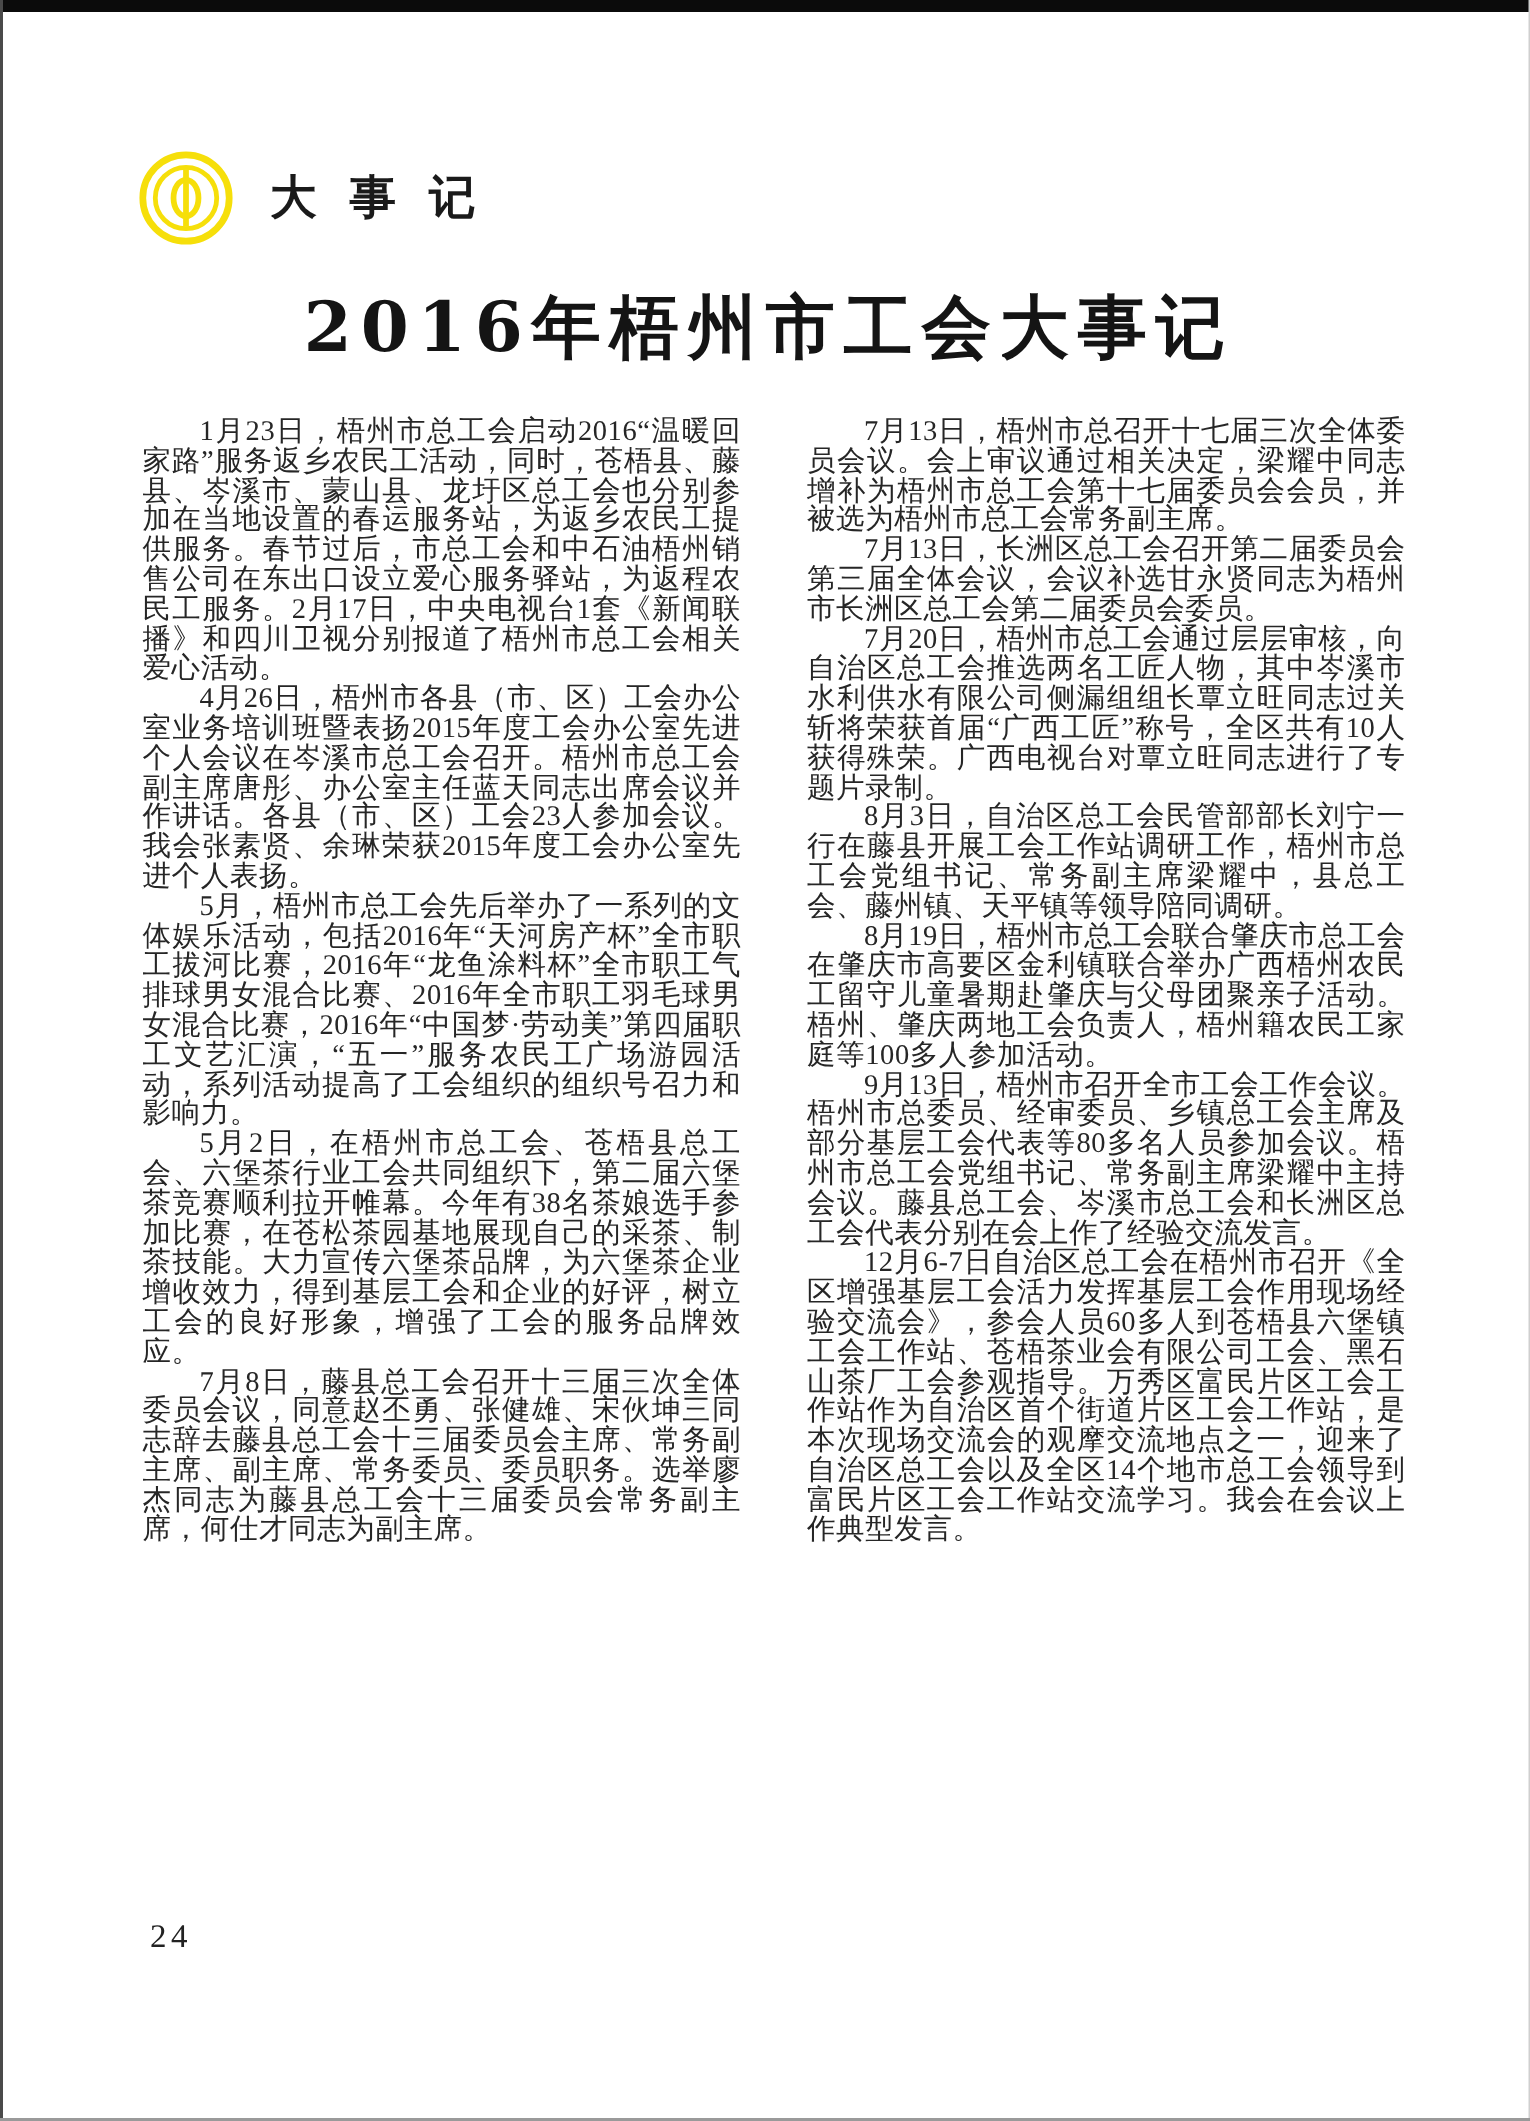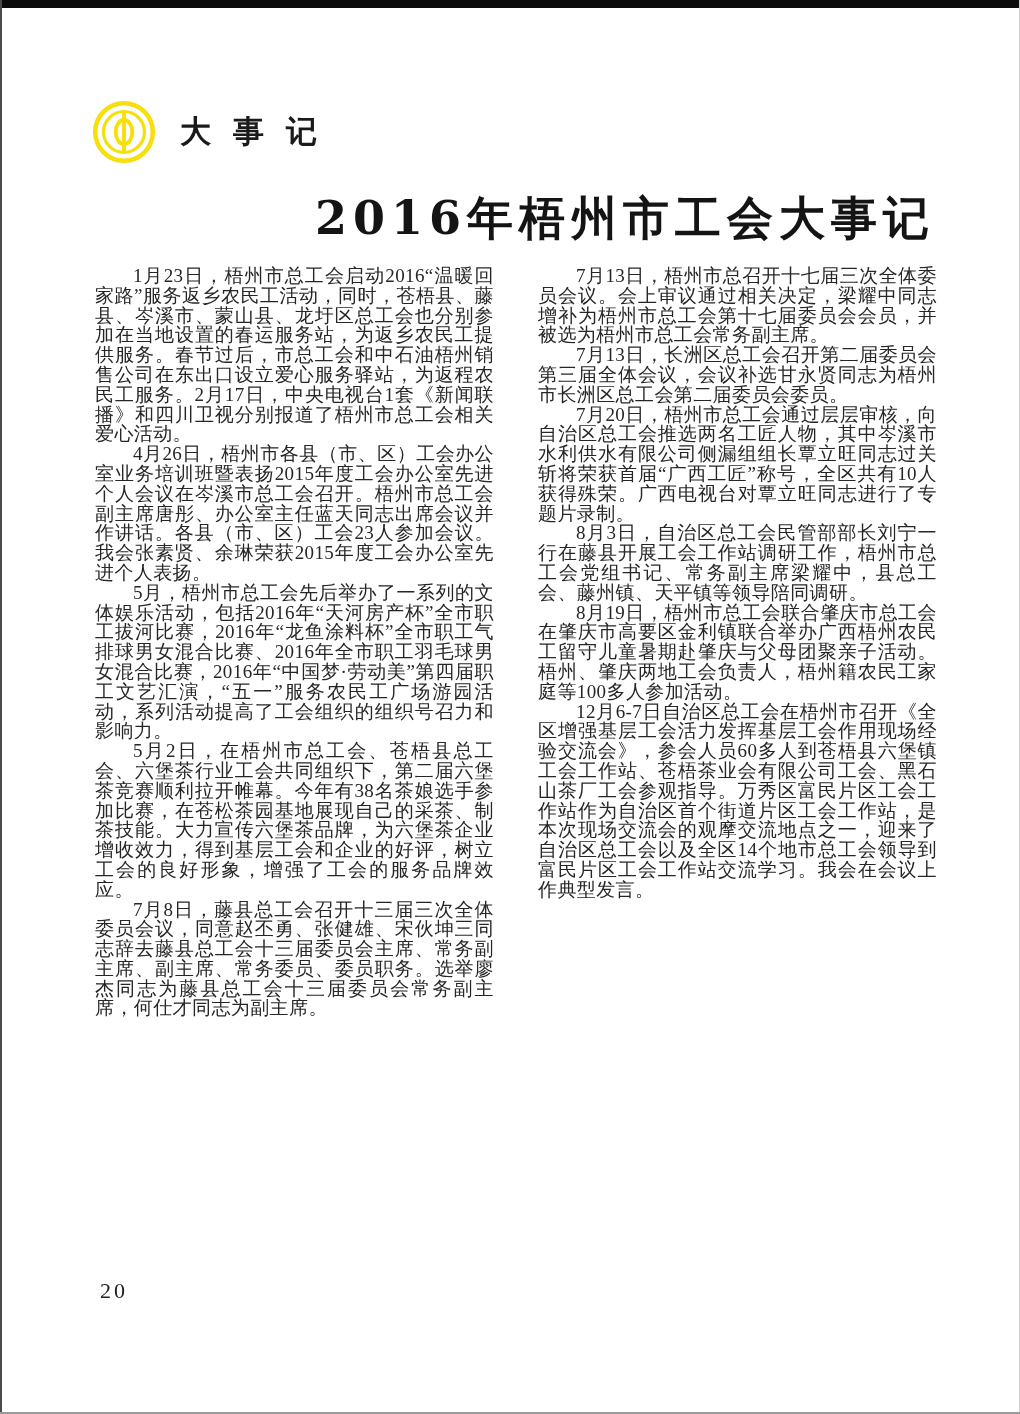--- a/index.html
+++ b/index.html
@@ -15,26 +15,26 @@
 
   .header{position:absolute;top:100px;left:92px;display:flex;align-items:center;gap:24px;text-align:center;}
   .logo{width:64px;height:64px;}
   .logo svg{width:64px;height:64px;display:block;}
   .header-label{
     font-size:31px;font-weight:bold;color:#1a1a1a;letter-spacing:22px;
     font-family:"Liberation Serif","DejaVu Serif",serif;white-space:nowrap;
   }
 
   .title{
-    position:absolute;top:188px;left:90px;width:845px;text-align:right;
+    position:absolute;top:188px;left:90px;width:845px;text-align:center;
     font-size:46px;font-weight:bold;color:#141414;letter-spacing:6px;
     font-family:"DejaVu Serif","Liberation Serif",serif;white-space:nowrap;
   }
 
-  .columns{position:absolute;top:266px;left:95px;width:842px;display:flex;gap:44px;justify-content:center;}
+  .columns{position:absolute;top:278px;left:95px;width:842px;display:flex;gap:44px;justify-content:center;}
   .col{
     width:407px;font-size:19px;line-height:19.8px;color:#262626;
     text-align:justify;letter-spacing:0.4px;
   }
   .para{margin:0;text-indent:2em;}
 
   .page-number{
     position:absolute;left:100px;top:1278px;font-size:22px;color:#222;
     letter-spacing:3px;font-family:"Liberation Serif",serif;
   }
@@ -68,17 +68,18 @@
     <p class="para">5月，梧州市总工会先后举办了一系列的文体娱乐活动，包括2016年“天河房产杯”全市职工拔河比赛，2016年“龙鱼涂料杯”全市职工气排球男女混合比赛、2016年全市职工羽毛球男女混合比赛，2016年“中国梦·劳动美”第四届职工文艺汇演，“五一”服务农民工广场游园活动，系列活动提高了工会组织的组织号召力和影响力。</p>
     <p class="para">5月2日，在梧州市总工会、苍梧县总工会、六堡茶行业工会共同组织下，第二届六堡茶竞赛顺利拉开帷幕。今年有38名茶娘选手参加比赛，在苍松茶园基地展现自己的采茶、制茶技能。大力宣传六堡茶品牌，为六堡茶企业增收效力，得到基层工会和企业的好评，树立工会的良好形象，增强了工会的服务品牌效应。</p>
     <p class="para">7月8日，藤县总工会召开十三届三次全体委员会议，同意赵丕勇、张健雄、宋伙坤三同志辞去藤县总工会十三届委员会主席、常务副主席、副主席、常务委员、委员职务。选举廖杰同志为藤县总工会十三届委员会常务副主席，何仕才同志为副主席。</p>
   </div>
   <div class="col">
     <p class="para">7月13日，梧州市总召开十七届三次全体委员会议。会上审议通过相关决定，梁耀中同志增补为梧州市总工会第十七届委员会会员，并被选为梧州市总工会常务副主席。</p>
     <p class="para">7月13日，长洲区总工会召开第二届委员会第三届全体会议，会议补选甘永贤同志为梧州市长洲区总工会第二届委员会委员。</p>
     <p class="para">7月20日，梧州市总工会通过层层审核，向自治区总工会推选两名工匠人物，其中岑溪市水利供水有限公司侧漏组组长覃立旺同志过关斩将荣获首届“广西工匠”称号，全区共有10人获得殊荣。广西电视台对覃立旺同志进行了专题片录制。</p>
     <p class="para">8月3日，自治区总工会民管部部长刘宁一行在藤县开展工会工作站调研工作，梧州市总工会党组书记、常务副主席梁耀中，县总工会、藤州镇、天平镇等领导陪同调研。</p>
     <p class="para">8月19日，梧州市总工会联合肇庆市总工会在肇庆市高要区金利镇联合举办广西梧州农民工留守儿童暑期赴肇庆与父母团聚亲子活动。梧州、肇庆两地工会负责人，梧州籍农民工家庭等100多人参加活动。</p>
+    <p class="para">9月13日，梧州市召开全市工会工作会议。梧州市总委员、经审委员、乡镇总工会主席及部分基层工会代表等80多名人员参加会议。梧州市总工会党组书记、常务副主席梁耀中主持会议。藤县总工会、岑溪市总工会和长洲区总工会代表分别在会上作了经验交流发言。</p>
     <p class="para">12月6-7日自治区总工会在梧州市召开《全区增强基层工会活力发挥基层工会作用现场经验交流会》，参会人员60多人到苍梧县六堡镇工会工作站、苍梧茶业会有限公司工会、黑石山茶厂工会参观指导。万秀区富民片区工会工作站作为自治区首个街道片区工会工作站，是本次现场交流会的观摩交流地点之一，迎来了自治区总工会以及全区14个地市总工会领导到富民片区工会工作站交流学习。我会在会议上作典型发言。</p>
   </div>
 </div>
 
-<div class="page-number">20</div>
+<div class="page-number">24</div>
 
 </body></html>

